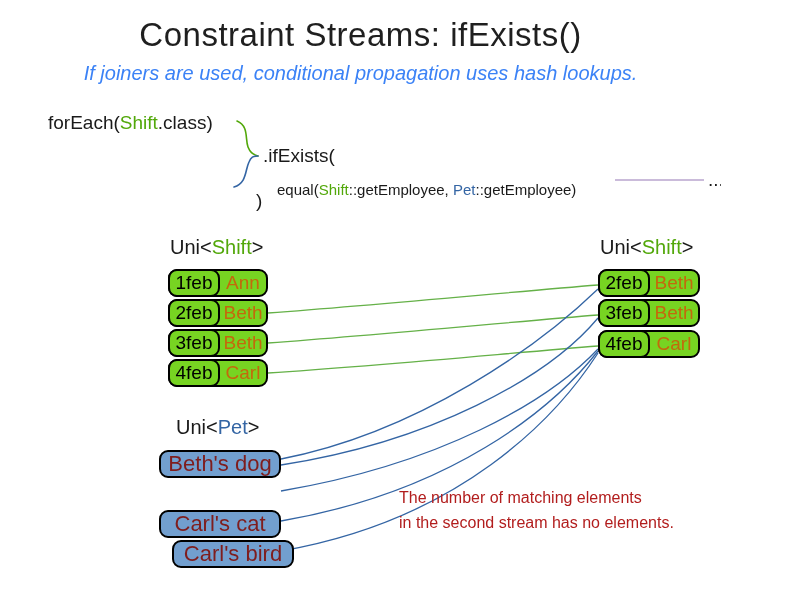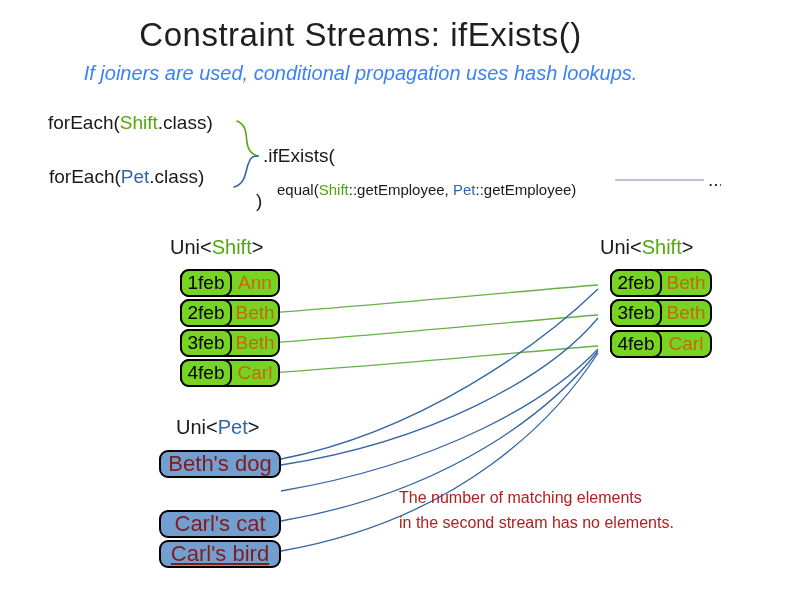--- a/index.html
+++ b/index.html
@@ -22,21 +22,21 @@
   .stream-label{font-size:20px;white-space:nowrap;}
   svg.wires{left:0;top:0;width:800px;height:600px;}
   path.wire-green{stroke:var(--line_green);stroke-width:1.3;fill:none;}
   path.wire-blue{stroke:var(--blue_line);stroke-width:1.3;fill:none;}
   path.brace-green{stroke:var(--green_text);stroke-width:1.6;fill:none;stroke-linecap:round;}
   path.brace-blue{stroke:var(--blue_line);stroke-width:1.6;fill:none;stroke-linecap:round;}
   path.wire-purple{stroke:var(--purple_line);stroke-width:1.2;fill:none;}
   .srow{
     width:100px;height:28px;background:var(--green_box);
     border:2px solid #000;border-radius:9px;box-sizing:border-box;
-    display:flex;align-items:center;margin-left:12px;
+    display:flex;align-items:center;
   }
   .srow .date{
     position:absolute;left:-2px;top:-2px;height:28px;width:52px;
     background:var(--green_box);border:2px solid #000;border-radius:9px;
     box-sizing:border-box;display:flex;align-items:center;justify-content:center;
     font-size:19px;color:#000;
   }
   .srow .pname{
     position:absolute;left:50px;right:0;top:0;bottom:0;
     display:flex;align-items:center;justify-content:center;
@@ -75,21 +75,20 @@
     <path class="wire-blue" d="M 281 491 C 440 464, 548 402, 598 349"></path>
     <path class="wire-blue" d="M 281 521 C 450 492, 552 410, 598 351"></path>
     <path class="wire-blue" d="M 281 551 C 460 520, 556 418, 598 353"></path>
   </svg>
 
   <div class="abs title">Constraint Streams: ifExists()</div>
   <div class="abs subtitle">If joiners are used, conditional propagation uses hash lookups.</div>
 
   <div class="abs code" style="left:48px;top:112px;"><span>forEach(</span><span class="tok-shift">Shift</span><span>.class)</span></div>
 
-  <div class="abs code" style="left:49px;top:166px;"><span>forEach(</span><span class="tok-pet">Pet</span><span>.class)</span></div>
 
   <div class="abs code" style="left:263px;top:145px;">.ifExists(</div>
 
   <div class="abs code-small" style="left:277px;top:173px;margin-top:8px;"><span>equal(</span><span class="tok-shift">Shift</span><span>::getEmployee, </span><span class="tok-pet">Pet</span><span>::getEmployee)</span></div>
 
   <div class="abs code" style="left:256px;top:190px;">)</div>
 
   <div class="abs ellipsis" style="left:708px;top:169px;">...</div>
 
   <div class="abs stream-label" style="left:170px;top:236px;"><span>Uni&lt;</span><span class="tok-shift">Shift</span><span>&gt;</span></div>
@@ -123,20 +122,20 @@
   </div>
   <div class="abs srow wide" style="left:598px;top:330px;">
     <div class="date">4feb</div>
     <div class="pname">Carl</div>
   </div>
 
   <div class="abs stream-label" style="left:176px;top:416px;"><span>Uni&lt;</span><span class="tok-pet">Pet</span><span>&gt;</span></div>
 
   <div class="abs prow" style="left:159px;top:450px;">Beth's dog</div>
   <div class="abs prow" style="left:159px;top:510px;">Carl's cat</div>
-  <div class="abs prow" style="left:159px;top:540px;text-decoration:underline;">Carl's bird</div>
+  <div class="abs prow" style="left:172px;top:540px;">Carl's bird</div>
 
   <div class="abs caption" style="left:399px;top:485px;">
     <div>The number of matching elements</div>
     <div>in the second stream has no elements.</div>
   </div>
 
 </div>
 
 </body></html>

